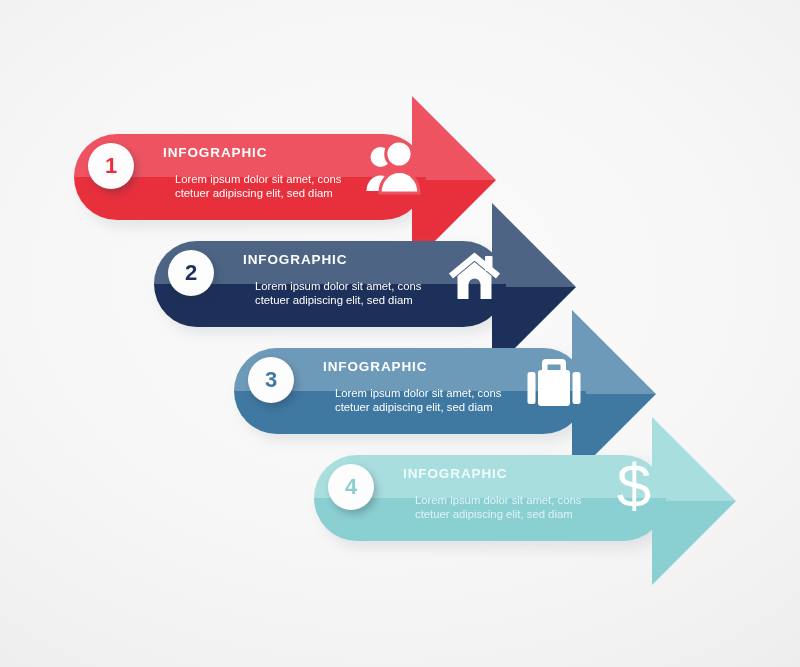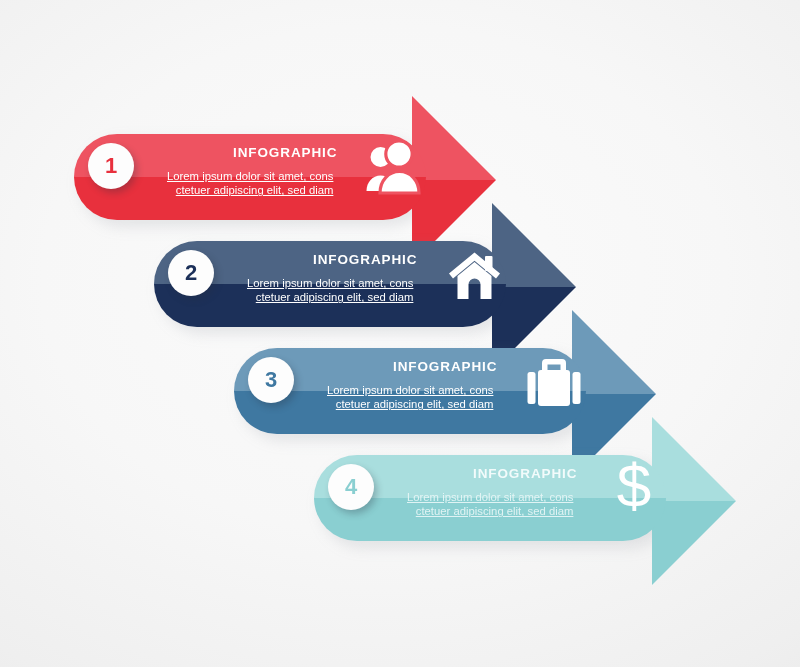--- a/index.html
+++ b/index.html
@@ -32,28 +32,28 @@
 
   
   .badge{
     position:absolute;border-radius:50%;background:#fdfdfd;
     box-shadow:3px 4px 7px rgba(40,45,60,.28);
     display:flex;align-items:center;justify-content:center;
     font-weight:bold;line-height:1;
   }
 
   
-  .txt{position:absolute;text-align:right;}
+  .txt{position:absolute;}
   .title{
     font-size:13.5px;font-weight:bold;letter-spacing:.9px;
     color:#ffffff;white-space:nowrap;margin:0 0 9px 0;
   }
   .desc{
     font-size:11.3px;line-height:14.3px;color:#ffffff;
-    white-space:pre-line;margin:4px;text-decoration:underline;
+    white-space:pre-line;margin:12px;
   }
   .title.dim,.desc.dim{color:#f2fbfb;}
   .desc.dim{color:#e8f7f7;opacity:.92;}
 
   
   .icon{position:absolute;display:block;}
   .icon svg{display:block;}
 </style>
 </head>
 <body>

